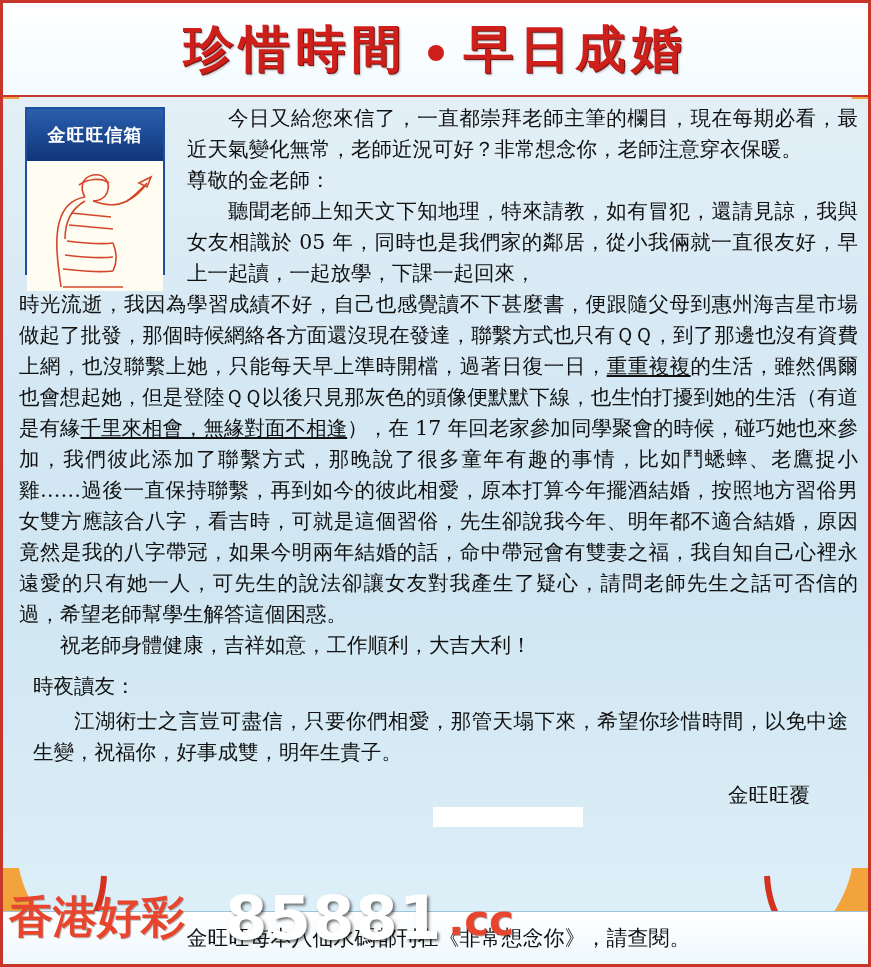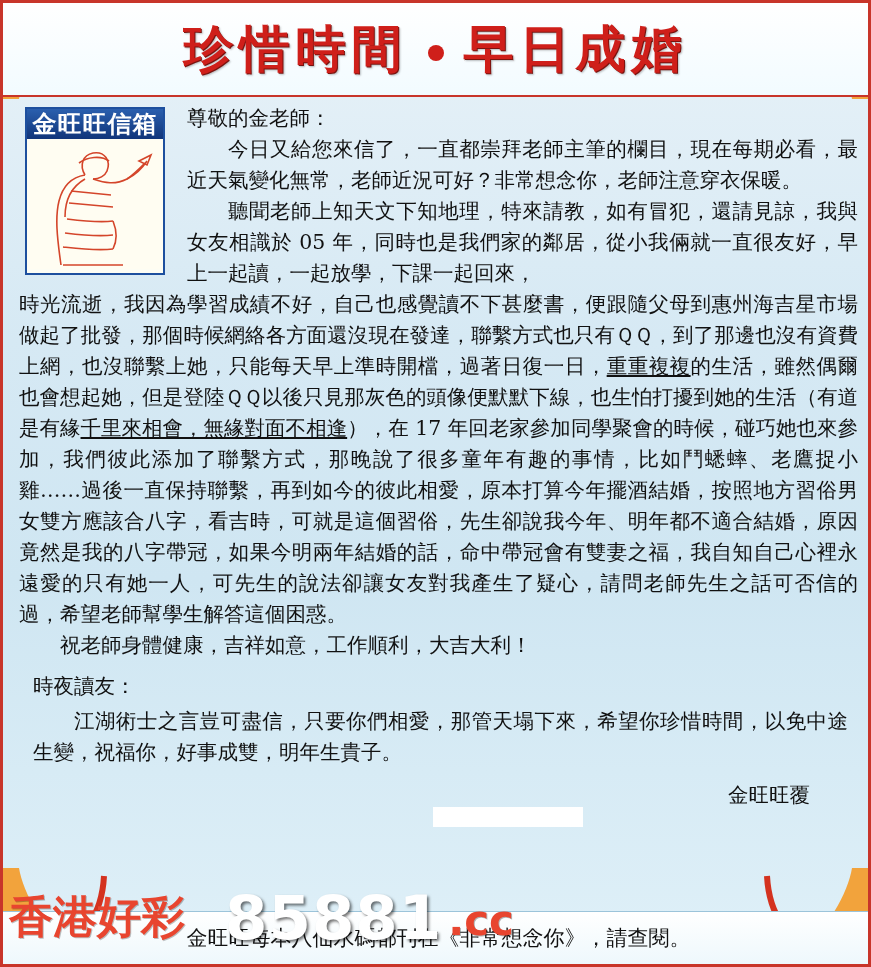--- a/index.html
+++ b/index.html
@@ -65,24 +65,24 @@
     position: absolute;
     left: 22px;
     top: 104px;
     width: 140px;
     height: 168px;
     background: #fdfdf4;
     border: 2px solid #1d4f9e;
     box-sizing: border-box;
   }
   #mailbox-banner {
-    height: 30px;
+    height: 52px;
     background: linear-gradient(180deg,#2a5fae 0%, #11357a 100%);
     color: #ffffff;
-    font-size: 24px;
+    font-size: 18px;
     font-weight: bold;
     display: flex;
     align-items: center;
     justify-content: center;
     letter-spacing: 1px;
     font-family: "DejaVu Serif", serif;
   }
   #mailbox-art {
     position: relative;
     height: 130px;
@@ -270,22 +270,22 @@
           <path d="M36 126 L96 126"></path>
           <path d="M44 52 L84 56"></path>
           <path d="M42 64 L86 68"></path>
         </g>
       </svg>
     </div>
   </div>
 
   <div id="letter">
     <div id="intro-block">
+      <p class="para indent">今日又給您來信了，一直都崇拜老師主筆的欄目，現在每期必看，最近天氣變化無常，老師近況可好？非常想念你，老師注意穿衣保暖。</p>
       <p id="salutation" class="para">尊敬的金老師：</p>
-      <p class="para indent">今日又給您來信了，一直都崇拜老師主筆的欄目，現在每期必看，最近天氣變化無常，老師近況可好？非常想念你，老師注意穿衣保暖。</p>
       <p class="para indent">聽聞老師上知天文下知地理，特來請教，如有冒犯，還請見諒，我與女友相識於 05 年，同時也是我們家的鄰居，從小我倆就一直很友好，早上一起讀，一起放學，下課一起回來，</p>
     </div>
     <p class="para">時光流逝，我因為學習成績不好，自己也感覺讀不下甚麼書，便跟隨父母到惠州海吉星市場做起了批發，那個時候網絡各方面還沒現在發達，聯繫方式也只有ＱＱ，到了那邊也沒有資費上網，也沒聯繫上她，只能每天早上準時開檔，過著日復一日，<span class="u">重重複複</span>的生活，雖然偶爾也會想起她，但是登陸ＱＱ以後只見那灰色的頭像便默默下線，也生怕打擾到她的生活（有道是有緣<span class="u">千里來相會，無緣對面不相逢</span>），在 17 年回老家參加同學聚會的時候，碰巧她也來參加，我們彼此添加了聯繫方式，那晚說了很多童年有趣的事情，比如鬥蟋蟀、老鷹捉小雞……過後一直保持聯繫，再到如今的彼此相愛，原本打算今年擺酒結婚，按照地方習俗男女雙方應該合八字，看吉時，可就是這個習俗，先生卻說我今年、明年都不適合結婚，原因竟然是我的八字帶冠，如果今明兩年結婚的話，命中帶冠會有雙妻之福，我自知自己心裡永遠愛的只有她一人，可先生的說法卻讓女友對我產生了疑心，請問老師先生之話可否信的過，希望老師幫學生解答這個困惑。</p>
     <p class="para indent">祝老師身體健康，吉祥如意，工作順利，大吉大利！</p>
 
     <div id="reply">
       <p id="reply-salutation" class="para">時夜讀友：</p>
       <p id="reply-body" class="para">江湖術士之言豈可盡信，只要你們相愛，那管天塌下來，希望你珍惜時間，以免中途生變，祝福你，好事成雙，明年生貴子。</p>
       <div id="sign-reply">金旺旺覆</div>
     </div>

